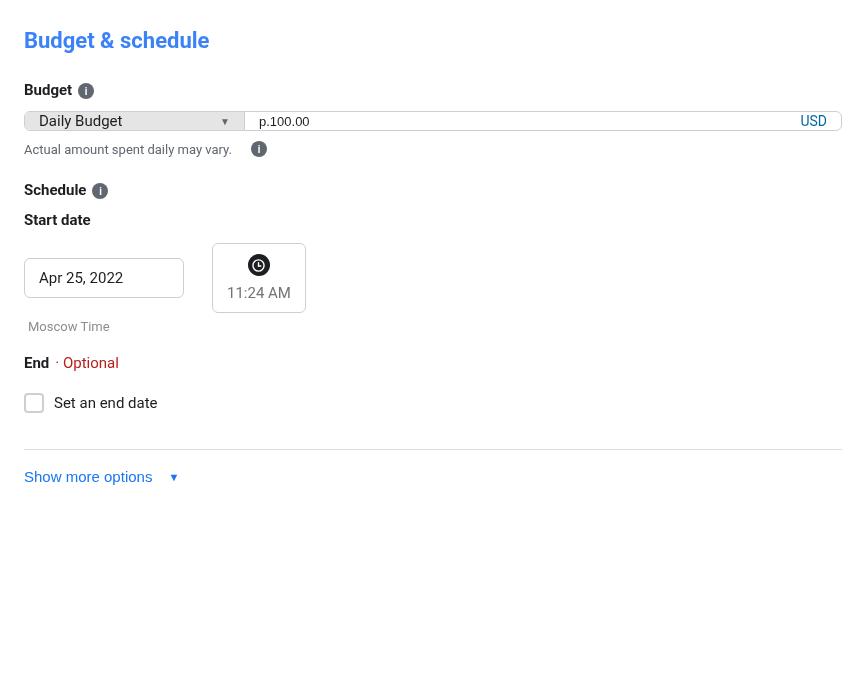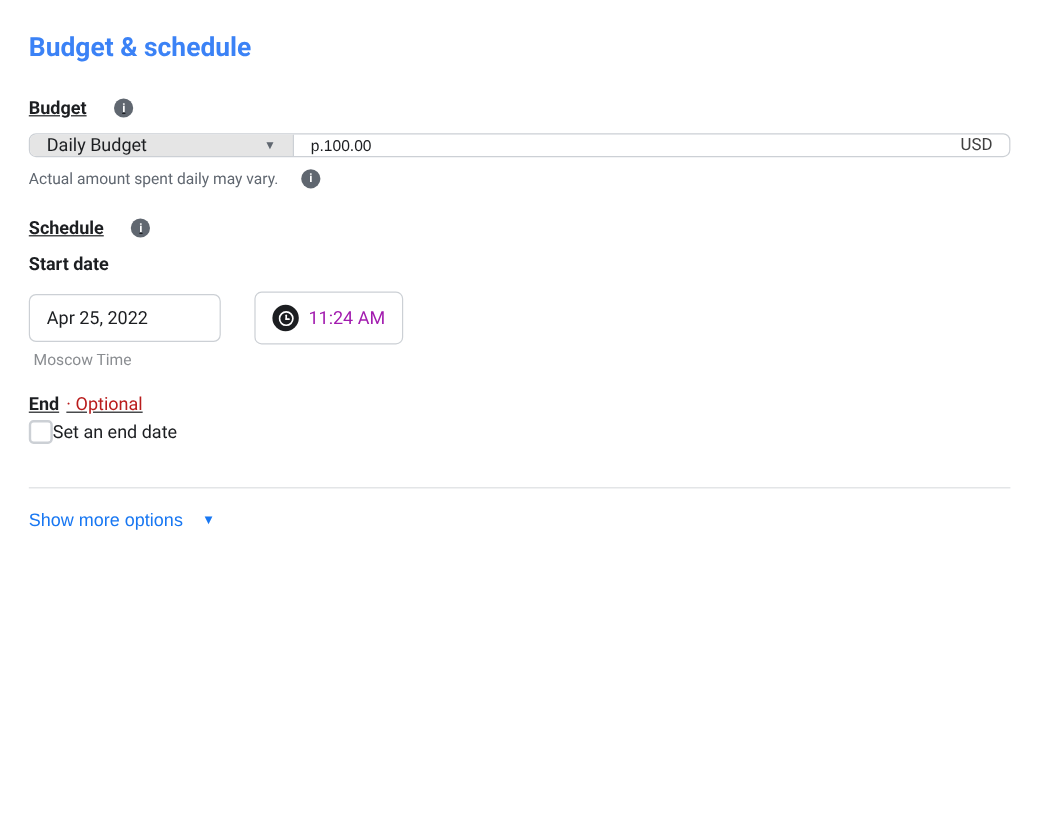--- a/index.html
+++ b/index.html
@@ -16,24 +16,23 @@
       font-size: 22px;
       font-weight: 700;
       color: #3b82f6;
       margin-bottom: 28px;
     }
     .section-label {
       font-size: 15px;
       font-weight: 700;
       color: #1c1e21;
       display: flex;
-      align-items: center;
-      gap: 23px;
+      align-items: flex-end;
+      gap: 6px;
       margin-bottom: 12px;
-      text-decoration: underline;
     }
     .info-icon {
       display: inline-flex;
       align-items: center;
       justify-content: center;
       width: 16px;
       height: 16px;
       background: #606770;
       border-radius: 50%;
       color: #fff;
@@ -81,21 +80,21 @@
     .budget-amount-input {
       border: none;
       outline: none;
       font-size: 13px;
       color: #1c1e21;
       flex: 1;
       background: transparent;
     }
     .budget-currency {
       font-size: 14px;
-      color: #404040;
+      color: #0369a1;
       margin-left: 8px;
     }
     .hint-text {
       font-size: 13px;
       color: #606770;
       display: flex;
       align-items: center;
       gap: 19px;
       margin-bottom: 24px;
     }
@@ -125,26 +124,27 @@
       cursor: pointer;
       min-width: 160px;
       display: flex;
       align-items: center;
     }
     .time-input-box {
       border: 1.5px solid #ccd0d5;
       border-radius: 6px;
       padding: 10px 14px;
       font-size: 15px;
-      color: #a21caf;
+      color: #737373;
       background: #fff;
       cursor: pointer;
       display: flex;
       align-items: center;
       gap: 8px;
+      flex-direction: column;
     }
     .clock-icon {
       width: 22px;
       height: 22px;
       background: #1c1e21;
       border-radius: 50%;
       display: inline-flex;
       align-items: center;
       justify-content: center;
       flex-shrink: 0;
@@ -160,37 +160,37 @@
       margin-top: 4px;
     }
     .end-section {
       margin-top: 20px;
       margin-bottom: 20px;
     }
     .end-label-row {
       display: flex;
       align-items: center;
       gap: 0;
-      margin-bottom: 4px;
-      text-decoration: underline;
+      margin-bottom: 21px;
     }
     .end-label {
       font-size: 15px;
       font-weight: 700;
       color: #1c1e21;
     }
     .optional-label {
       font-size: 15px;
       color: #b91c1c;
       font-weight: 400;
       margin-left: 6px;
     }
     .end-checkbox-row {
       display: flex;
       align-items: center;
+      gap: 10px;
     }
     .checkbox-box {
       width: 20px;
       height: 20px;
       border: 2px solid #ccd0d5;
       border-radius: 4px;
       background: #fff;
       cursor: pointer;
       flex-shrink: 0;
     }

